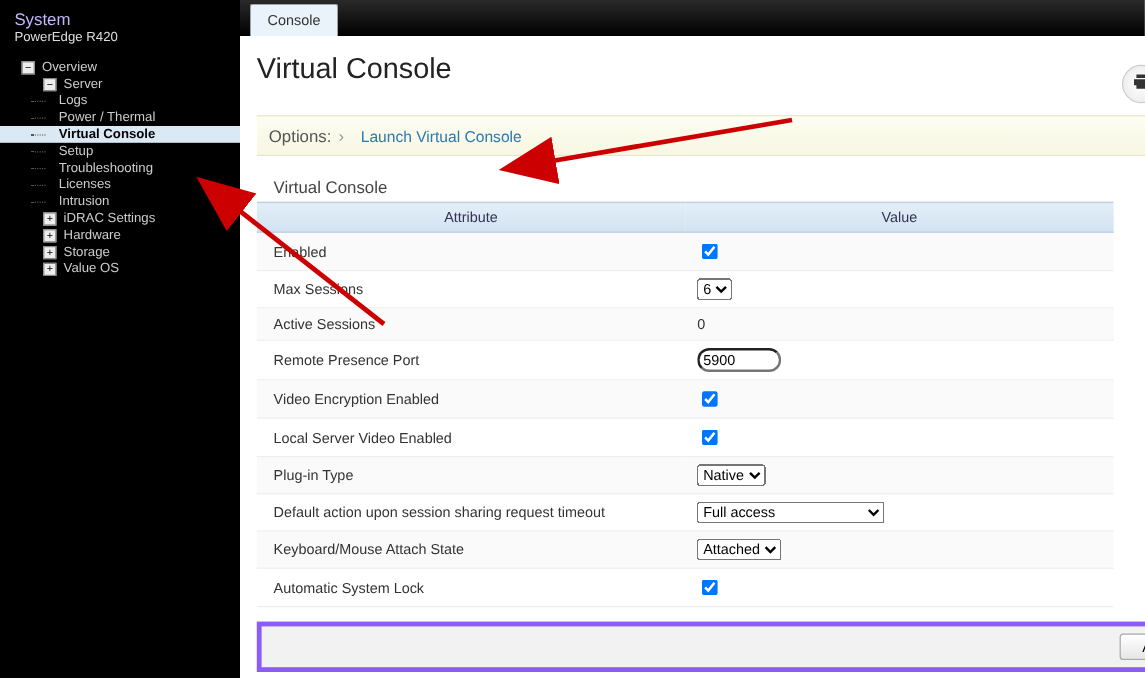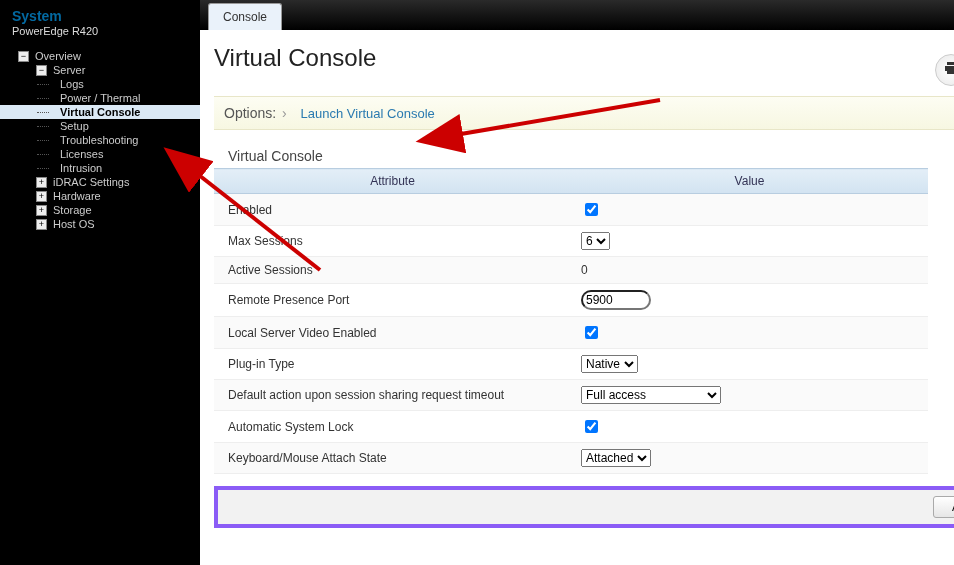--- a/index.html
+++ b/index.html
@@ -18,31 +18,31 @@
   
   
   .sidebar {
     width: 200px;
     background: #000;
     color: #ccc;
     padding: 8px 0 0 0;
     flex-shrink: 0;
   }
   .sys-block { padding: 0 12px 10px 12px; }
-  .sys-title { color: #0369a1; font-size: 14px; font-weight: bold; }
+  .sys-title { color: #c4b5fd; font-size: 14px; font-weight: normal; }
   .sys-sub { color: #ddd; font-size: 11px; line-height: 1.4; }
   .tree { font-size: 11px; color: #ccc; }
   .tree-row {
     display: flex; align-items: center;
     padding: 1px 0;
     white-space: nowrap;
   }
   .tree-row.indent1 { padding-left: 18px; }
   .tree-row.indent2 { padding-left: 36px; }
-  .tree-row.indent3 { padding-left: 43px; }
+  .tree-row.indent3 { padding-left: 32px; }
   .tree-toggle {
     width: 11px; height: 11px;
     border: 1px solid #888;
     background: #eee;
     color: #000;
     font-size: 9px; line-height: 9px;
     text-align: center;
     margin-right: 6px;
     flex-shrink: 0;
     cursor: pointer;
@@ -209,21 +209,21 @@
       <div class="tree-row indent2">
         <span class="tree-toggle">+</span>
         <span class="tree-label">Hardware</span>
       </div>
       <div class="tree-row indent2">
         <span class="tree-toggle">+</span>
         <span class="tree-label">Storage</span>
       </div>
       <div class="tree-row indent2">
         <span class="tree-toggle">+</span>
-        <span class="tree-label">Host OS</span>
+        <span class="tree-label">Value OS</span>
       </div>
     </div>
   </div>
 
   <div class="main">
     <div class="tabstrip">
       <div class="tab">Console</div>
     </div>
 
     <div class="content">
@@ -271,50 +271,54 @@
         </tr>
         <tr>
           <td>Active Sessions</td>
           <td>0</td>
         </tr>
         <tr>
           <td>Remote Presence Port</td>
           <td><input type="text" value="5900" style=""></td>
         </tr>
         <tr>
+          <td>Video Encryption Enabled</td>
+          <td><input type="checkbox" checked="" style=""></td>
+        </tr>
+        <tr>
           <td>Local Server Video Enabled</td>
           <td><input type="checkbox" checked="" style=""></td>
         </tr>
         <tr>
           <td>Plug-in Type</td>
           <td>
             <select>
               <option>Native</option>
             </select>
           </td>
         </tr>
         <tr>
           <td>Default action upon session sharing request timeout</td>
           <td>
-            <select style="width:140px">
+            <select style="width:156px">
               <option>Full access</option>
             </select>
           </td>
-        </tr>
-        <tr>
-          <td>Automatic System Lock</td>
-          <td><input type="checkbox" checked="" style=""></td>
         </tr>
         <tr>
           <td>Keyboard/Mouse Attach State</td>
           <td>
             <select>
               <option>Attached</option>
             </select>
           </td>
+        </tr>
+        <tr>
+          <td>Automatic System Lock</td>
+          <td><input type="checkbox" checked="" style=""></td>
         </tr>
       </tbody>
         </table>
 
       <div class="footer-bar">
         <button class="apply-btn">Apply</button>
       </div>
     </div>
   </div>
 </div>

